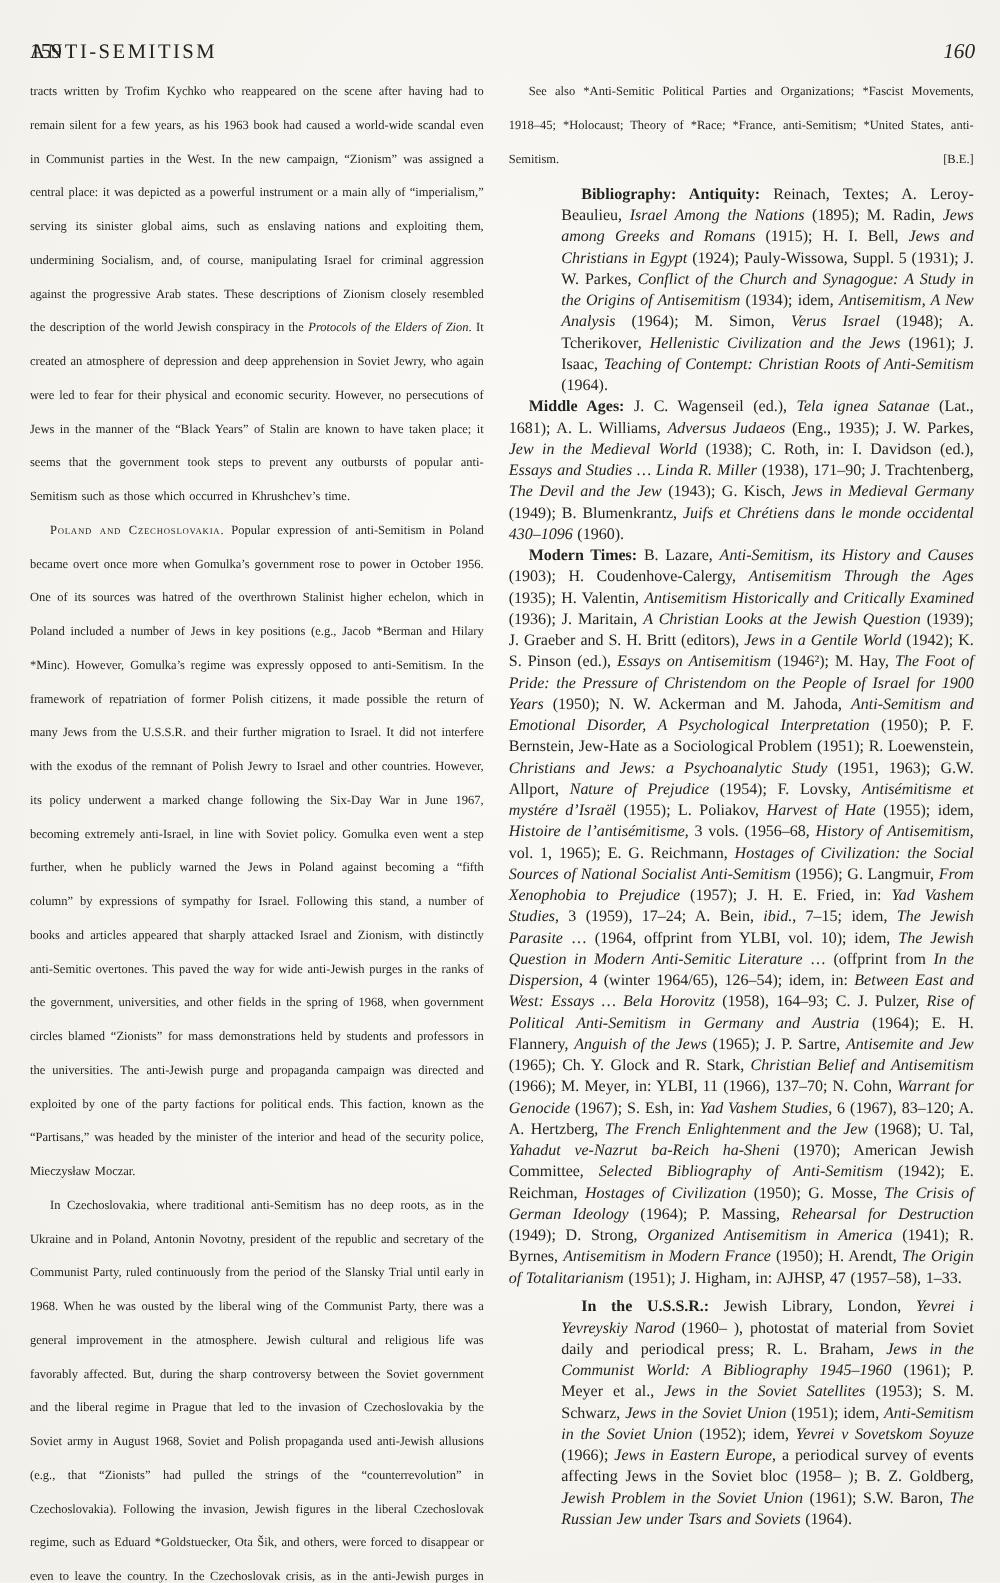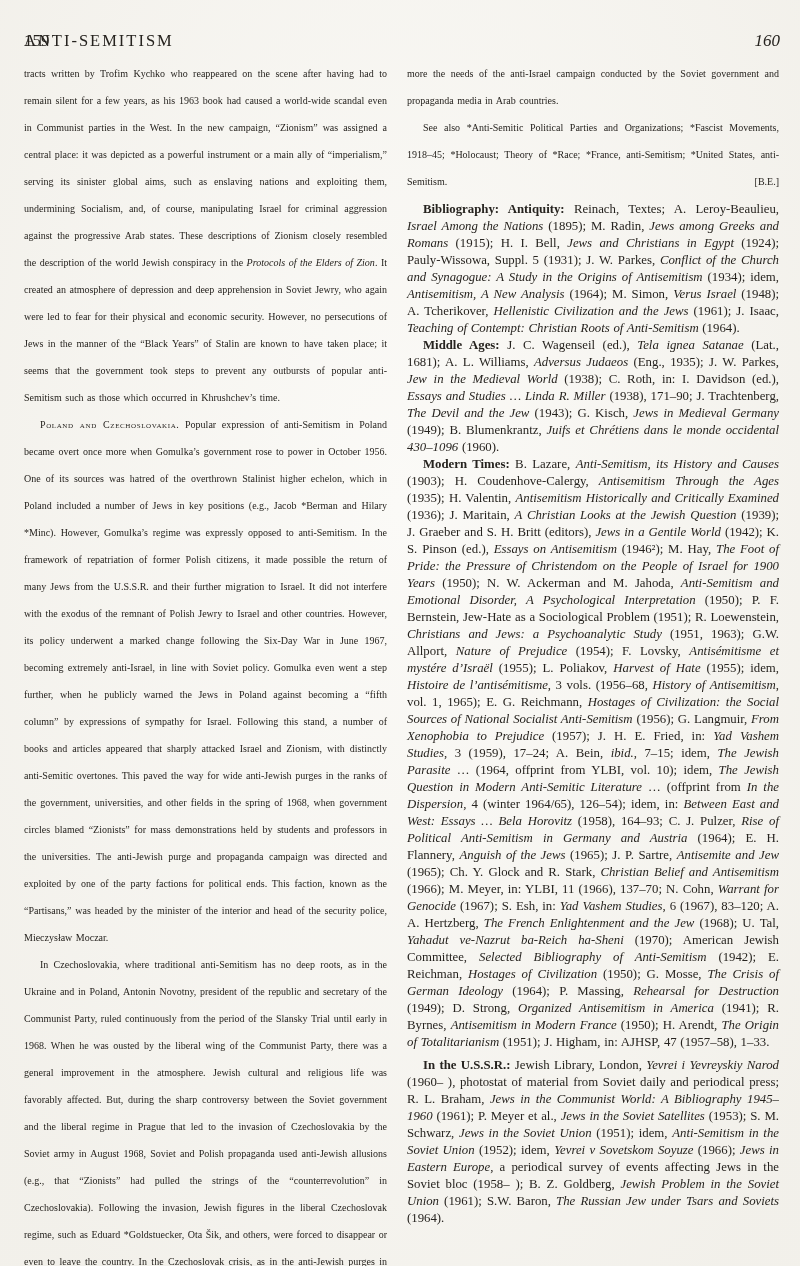--- a/index.html
+++ b/index.html
@@ -35,21 +35,21 @@
   .col.right{left:407px;width:372px;}
   .para{
     margin:0;
     font-size:10px;line-height:27px;word-spacing:1px;
   }
   .para.indent{text-indent:1.6em;}
   .para.bib{
     font-size:12.8px;line-height:17px;word-spacing:0.5px;
     text-indent:1.25em;
   }
-  .para.gap{margin-top:6px;}
+  .para.gap{margin-top:6px;margin-left:42px;}
   .seg-i{font-style:italic;}
   .seg-b{font-weight:bold;}
   .seg-sc{font-variant:small-caps;letter-spacing:0.6px;}
   .seg-sig{float:right;}
 </style>
 </head>
 <body>
 
 <div class="page">
   <div class="header">
@@ -57,20 +57,19 @@
     <span class="runhead">ANTI-SEMITISM</span>
     <span class="pagenum right">160</span>
   </div>
 
   <div class="col left">
       <p class="para">tracts written by Trofim Kychko who reappeared on the scene after having had to remain silent for a few years, as his 1963 book had caused a world-wide scandal even in Communist parties in the West. In the new campaign, “Zionism” was assigned a central place: it was depicted as a powerful instrument or a main ally of “imperialism,” serving its sinister global aims, such as enslaving nations and exploiting them, undermining Socialism, and, of course, manipulating Israel for criminal aggression against the progressive Arab states. These descriptions of Zionism closely resembled the description of the world Jewish conspiracy in the <span class="seg-i">Protocols of the Elders of Zion</span>. It created an atmosphere of depression and deep apprehension in Soviet Jewry, who again were led to fear for their physical and economic security. However, no persecutions of Jews in the manner of the “Black Years” of Stalin are known to have taken place; it seems that the government took steps to prevent any outbursts of popular anti-Semitism such as those which occurred in Khrushchev’s time.</p>
       <p class="para indent"><span class="seg-sc">Poland and Czechoslovakia.</span> Popular expression of anti-Semitism in Poland became overt once more when Gomulka’s government rose to power in October 1956. One of its sources was hatred of the overthrown Stalinist higher echelon, which in Poland included a number of Jews in key positions (e.g., Jacob *Berman and Hilary *Minc). However, Gomulka’s regime was expressly opposed to anti-Semitism. In the framework of repatriation of former Polish citizens, it made possible the return of many Jews from the U.S.S.R. and their further migration to Israel. It did not interfere with the exodus of the remnant of Polish Jewry to Israel and other countries. However, its policy underwent a marked change following the Six-Day War in June 1967, becoming extremely anti-Israel, in line with Soviet policy. Gomulka even went a step further, when he publicly warned the Jews in Poland against becoming a “fifth column” by expressions of sympathy for Israel. Following this stand, a number of books and articles appeared that sharply attacked Israel and Zionism, with distinctly anti-Semitic overtones. This paved the way for wide anti-Jewish purges in the ranks of the government, universities, and other fields in the spring of 1968, when government circles blamed “Zionists” for mass demonstrations held by students and professors in the universities. The anti-Jewish purge and propaganda campaign was directed and exploited by one of the party factions for political ends. This faction, known as the “Partisans,” was headed by the minister of the interior and head of the security police, Mieczysław Moczar.</p>
       <p class="para indent">In Czechoslovakia, where traditional anti-Semitism has no deep roots, as in the Ukraine and in Poland, Antonin Novotny, president of the republic and secretary of the Communist Party, ruled continuously from the period of the Slansky Trial until early in 1968. When he was ousted by the liberal wing of the Communist Party, there was a general improvement in the atmosphere. Jewish cultural and religious life was favorably affected. But, during the sharp controversy between the Soviet government and the liberal regime in Prague that led to the invasion of Czechoslovakia by the Soviet army in August 1968, Soviet and Polish propaganda used anti-Jewish allusions (e.g., that “Zionists” had pulled the strings of the “counterrevolution” in Czechoslovakia). Following the invasion, Jewish figures in the liberal Czechoslovak regime, such as Eduard *Goldstuecker, Ota Šik, and others, were forced to disappear or even to leave the country. In the Czechoslovak crisis, as in the anti-Jewish purges in Poland that year, anti-Semitism, mostly disguised as “anti-Zionism,” was one of the prime elements in the influence exerted by Soviet agencies in Soviet bloc countries; it naturally served even</p>
     </div>
   <div class="col right">
-      <p class="para">more the needs of the anti-Israel campaign conducted by the Soviet government and propaganda media in Arab countries.</p>
       <p class="para indent">See also *Anti-Semitic Political Parties and Organizations; *Fascist Movements, 1918–45; *Holocaust; Theory of *Race; *France, anti-Semitism; *United States, anti-Semitism.<span class="seg-sig">[B.E.]</span></p>
       <p class="para bib gap"><span class="seg-b">Bibliography: Antiquity:</span> Reinach, Textes; A. Leroy-Beaulieu, <span class="seg-i">Israel Among the Nations</span> (1895); M. Radin, <span class="seg-i">Jews among Greeks and Romans</span> (1915); H. I. Bell, <span class="seg-i">Jews and Christians in Egypt</span> (1924); Pauly-Wissowa, Suppl. 5 (1931); J. W. Parkes, <span class="seg-i">Conflict of the Church and Synagogue: A Study in the Origins of Antisemitism</span> (1934); idem, <span class="seg-i">Antisemitism, A New Analysis</span> (1964); M. Simon, <span class="seg-i">Verus Israel</span> (1948); A. Tcherikover, <span class="seg-i">Hellenistic Civilization and the Jews</span> (1961); J. Isaac, <span class="seg-i">Teaching of Contempt: Christian Roots of Anti-Semitism</span> (1964).</p>
       <p class="para bib"><span class="seg-b">Middle Ages:</span> J. C. Wagenseil (ed.), <span class="seg-i">Tela ignea Satanae</span> (Lat., 1681); A. L. Williams, <span class="seg-i">Adversus Judaeos</span> (Eng., 1935); J. W. Parkes, <span class="seg-i">Jew in the Medieval World</span> (1938); C. Roth, in: I. Davidson (ed.), <span class="seg-i">Essays and Studies … Linda R. Miller</span> (1938), 171–90; J. Trachtenberg, <span class="seg-i">The Devil and the Jew</span> (1943); G. Kisch, <span class="seg-i">Jews in Medieval Germany</span> (1949); B. Blumenkrantz, <span class="seg-i">Juifs et Chrétiens dans le monde occidental 430–1096</span> (1960).</p>
       <p class="para bib"><span class="seg-b">Modern Times:</span> B. Lazare, <span class="seg-i">Anti-Semitism, its History and Causes</span> (1903); H. Coudenhove-Calergy, <span class="seg-i">Antisemitism Through the Ages</span> (1935); H. Valentin, <span class="seg-i">Antisemitism Historically and Critically Examined</span> (1936); J. Maritain, <span class="seg-i">A Christian Looks at the Jewish Question</span> (1939); J. Graeber and S. H. Britt (editors), <span class="seg-i">Jews in a Gentile World</span> (1942); K. S. Pinson (ed.), <span class="seg-i">Essays on Antisemitism</span> (1946²); M. Hay, <span class="seg-i">The Foot of Pride: the Pressure of Christendom on the People of Israel for 1900 Years</span> (1950); N. W. Ackerman and M. Jahoda, <span class="seg-i">Anti-Semitism and Emotional Disorder, A Psychological Interpretation</span> (1950); P. F. Bernstein, Jew-Hate as a Sociological Problem (1951); R. Loewenstein, <span class="seg-i">Christians and Jews: a Psychoanalytic Study</span> (1951, 1963); G.W. Allport, <span class="seg-i">Nature of Prejudice</span> (1954); F. Lovsky, <span class="seg-i">Antisémitisme et mystére d’Israël</span> (1955); L. Poliakov, <span class="seg-i">Harvest of Hate</span> (1955); idem, <span class="seg-i">Histoire de l’antisémitisme</span>, 3 vols. (1956–68, <span class="seg-i">History of Antisemitism</span>, vol. 1, 1965); E. G. Reichmann, <span class="seg-i">Hostages of Civilization: the Social Sources of National Socialist Anti-Semitism</span> (1956); G. Langmuir, <span class="seg-i">From Xenophobia to Prejudice</span> (1957); J. H. E. Fried, in: <span class="seg-i">Yad Vashem Studies</span>, 3 (1959), 17–24; A. Bein, <span class="seg-i">ibid.</span>, 7–15; idem, <span class="seg-i">The Jewish Parasite</span> … (1964, offprint from YLBI, vol. 10); idem, <span class="seg-i">The Jewish Question in Modern Anti-Semitic Literature</span> … (offprint from <span class="seg-i">In the Dispersion</span>, 4 (winter 1964/65), 126–54); idem, in: <span class="seg-i">Between East and West: Essays … Bela Horovitz</span> (1958), 164–93; C. J. Pulzer, <span class="seg-i">Rise of Political Anti-Semitism in Germany and Austria</span> (1964); E. H. Flannery, <span class="seg-i">Anguish of the Jews</span> (1965); J. P. Sartre, <span class="seg-i">Antisemite and Jew</span> (1965); Ch. Y. Glock and R. Stark, <span class="seg-i">Christian Belief and Antisemitism</span> (1966); M. Meyer, in: YLBI, 11 (1966), 137–70; N. Cohn, <span class="seg-i">Warrant for Genocide</span> (1967); S. Esh, in: <span class="seg-i">Yad Vashem Studies</span>, 6 (1967), 83–120; A. A. Hertzberg, <span class="seg-i">The French Enlightenment and the Jew</span> (1968); U. Tal, <span class="seg-i">Yahadut ve-Nazrut ba-Reich ha-Sheni</span> (1970); American Jewish Committee, <span class="seg-i">Selected Bibliography of Anti-Semitism</span> (1942); E. Reichman, <span class="seg-i">Hostages of Civilization</span> (1950); G. Mosse, <span class="seg-i">The Crisis of German Ideology</span> (1964); P. Massing, <span class="seg-i">Rehearsal for Destruction</span> (1949); D. Strong, <span class="seg-i">Organized Antisemitism in America</span> (1941); R. Byrnes, <span class="seg-i">Antisemitism in Modern France</span> (1950); H. Arendt, <span class="seg-i">The Origin of Totalitarianism</span> (1951); J. Higham, in: AJHSP, 47 (1957–58), 1–33.</p>
       <p class="para bib gap"><span class="seg-b">In the U.S.S.R.:</span> Jewish Library, London, <span class="seg-i">Yevrei i Yevreyskiy Narod</span> (1960– ), photostat of material from Soviet daily and periodical press; R. L. Braham, <span class="seg-i">Jews in the Communist World: A Bibliography 1945–1960</span> (1961); P. Meyer et al., <span class="seg-i">Jews in the Soviet Satellites</span> (1953); S. M. Schwarz, <span class="seg-i">Jews in the Soviet Union</span> (1951); idem, <span class="seg-i">Anti-Semitism in the Soviet Union</span> (1952); idem, <span class="seg-i">Yevrei v Sovetskom Soyuze</span> (1966); <span class="seg-i">Jews in Eastern Europe</span>, a periodical survey of events affecting Jews in the Soviet bloc (1958– ); B. Z. Goldberg, <span class="seg-i">Jewish Problem in the Soviet Union</span> (1961); S.W. Baron, <span class="seg-i">The Russian Jew under Tsars and Soviets</span> (1964).</p>
     </div>
 </div>
 
 </body></html>

